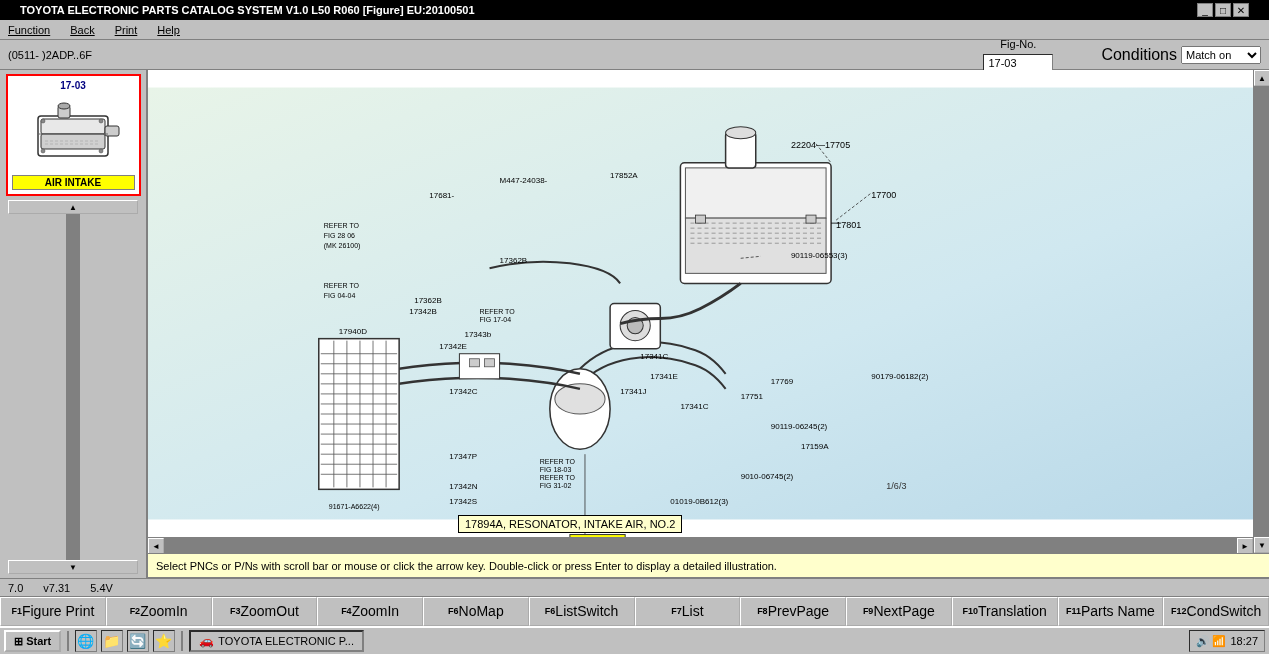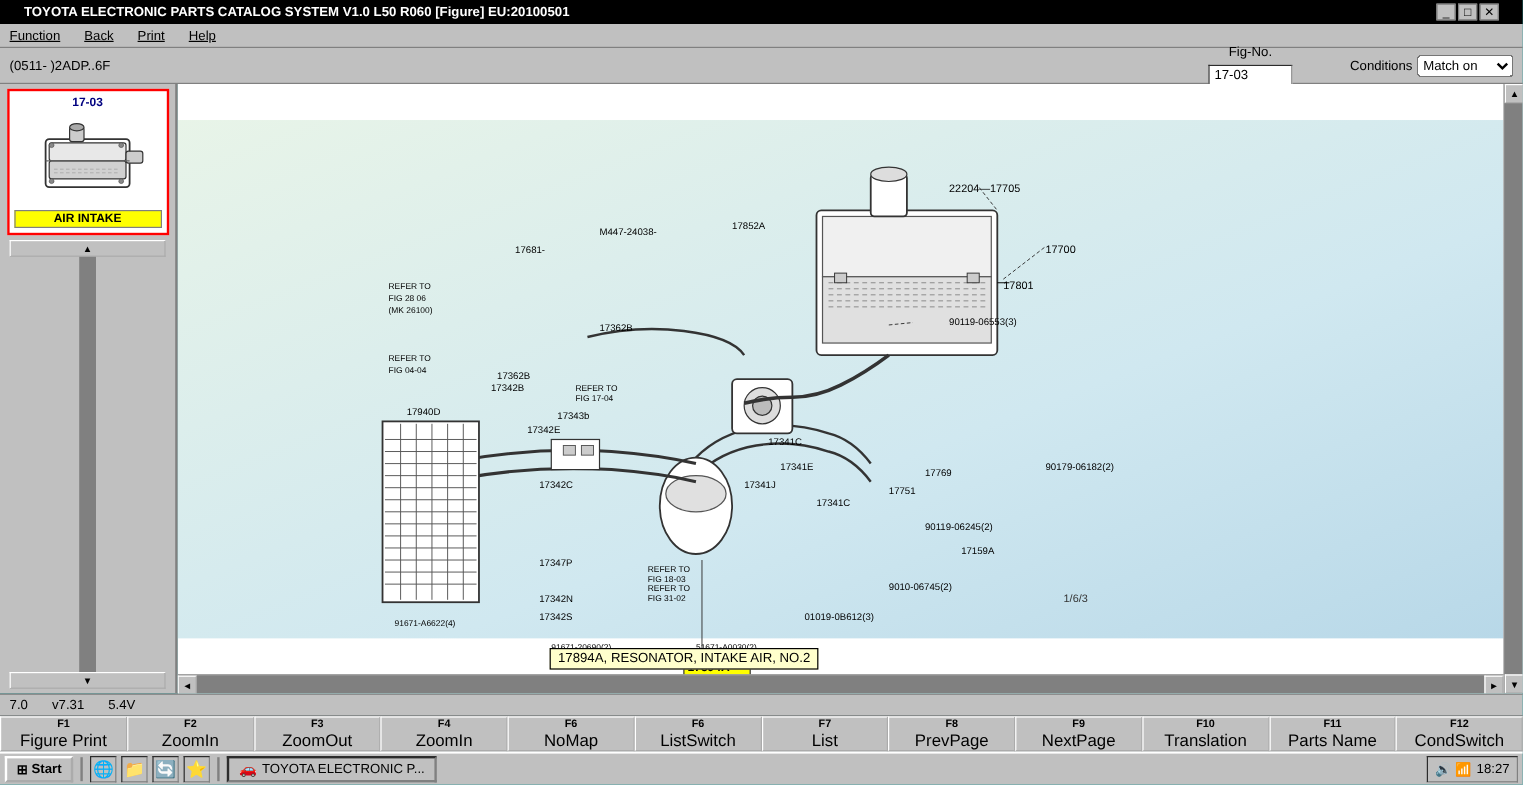--- a/index.html
+++ b/index.html
@@ -127,21 +127,21 @@
       border: 1px inset #808080;
       background: white;
       padding: 1px 4px;
     }
     #conditions-area {
       display: flex;
       align-items: center;
       gap: 4px;
       margin-left: 40px;
     }
-    #conditions-area label { font-size: 11px; }
+    #conditions-area label { font-size: 16px; }
 
     
     .v-scrollbar {
       position: absolute;
       right: 0;
       top: 0;
       width: 16px;
       height: 100%;
       background: #c0c0c0;
       border-left: 1px solid #808080;
@@ -220,21 +220,21 @@
     #fkey-bar {
       background: #c0c0c0;
       height: 30px;
       display: flex;
       align-items: stretch;
       border-top: 1px solid #808080;
     }
     .fkey-btn {
       flex: 1;
       display: flex;
-      flex-direction: column;
+      flex-direction: row;
       align-items: center;
       justify-content: center;
       border-right: 1px solid #808080;
       border: 1px outset #ffffff;
       background: #c0c0c0;
       cursor: pointer;
       font-size: 9px;
       padding: 1px 2px;
       text-align: center;
       line-height: 1.2;
@@ -593,20 +593,23 @@
         </div>
 
         
         <div class="h-scrollbar">
           <div class="h-scroll-btn">◄</div>
           <div class="h-scroll-track"></div>
           <div class="h-scroll-btn">►</div>
         </div>
       </div>
 
+      <div id="status-bar">
+        <span>Select PNCs or P/Ns with scroll bar or mouse or click the arrow key. Double-click or press Enter to display a detailed illustration.</span>
+      </div>
 
     </div>
   </div>
 
   <div id="version-bar">
     <span>7.0</span>
     <span>v7.31</span>
     <span>5.4V</span>
   </div>
 

